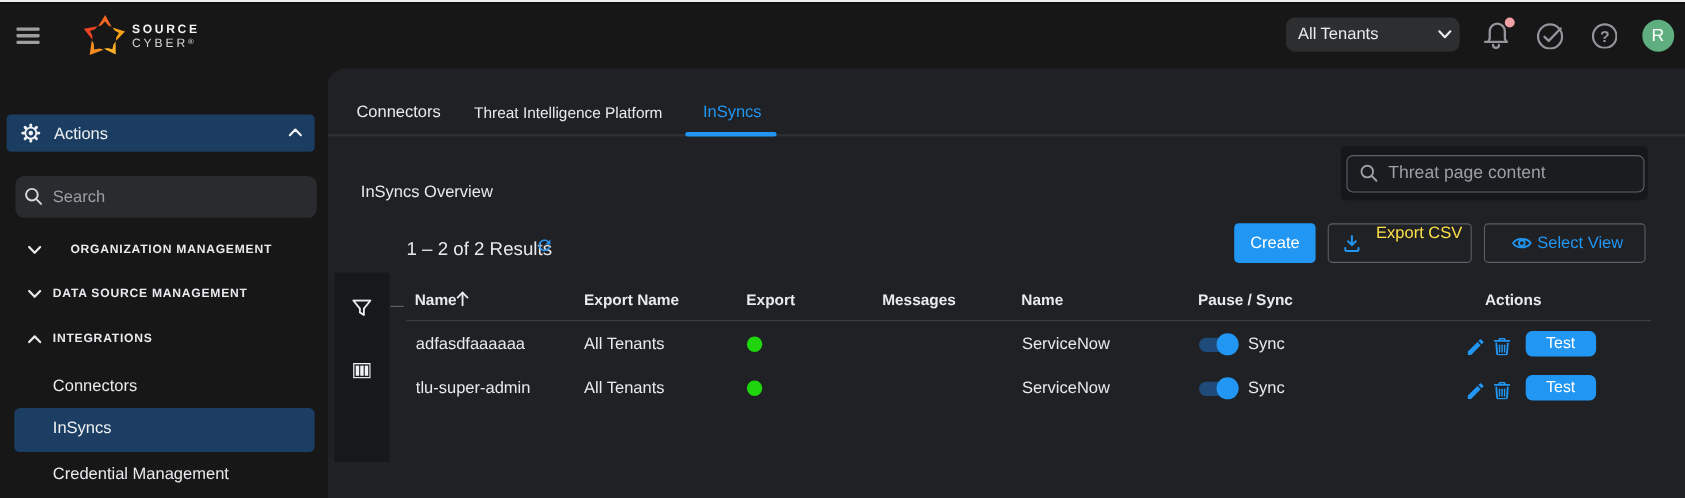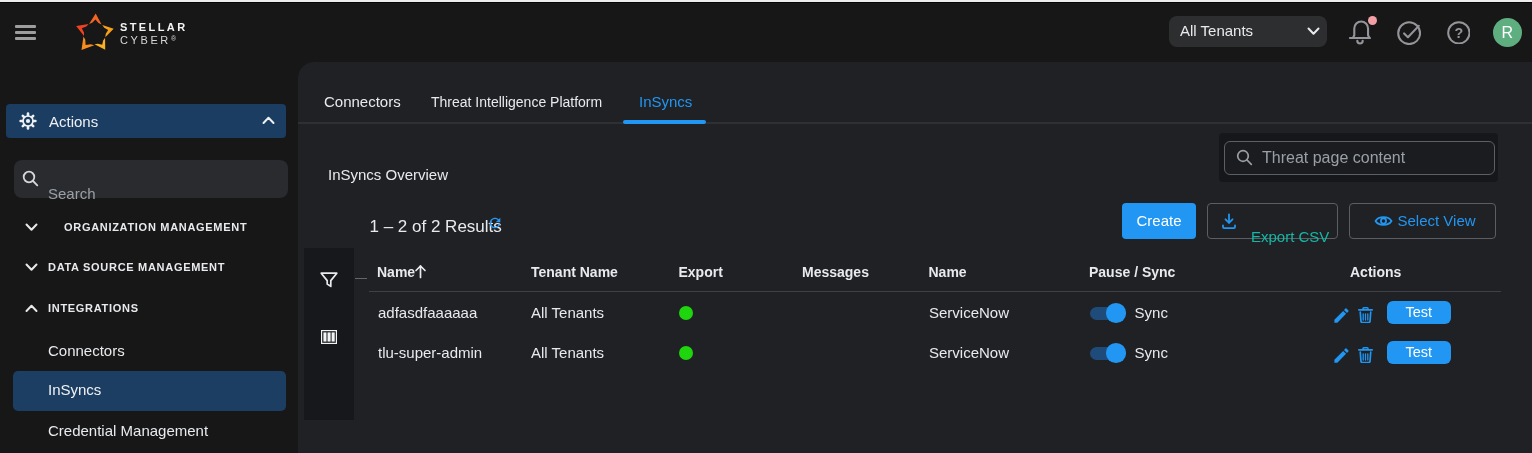--- a/index.html
+++ b/index.html
@@ -21,21 +21,21 @@
 
 <svg class="abs" style="left:72px;top:10px" width="46" height="46" viewBox="0 0 46 46">
   <g transform="translate(23,23.3) scale(1.16)">
     <path d="M0,-17 L5.4,-7.8 L2.7,-8.9 L0,-11.9 L-2.7,-8.9 L-5.4,-7.8 Z" fill="#f26522" transform="rotate(2)"></path>
     <path d="M0,-16.6 L5.4,-7.8 L2.7,-8.9 L0,-11.7 L-2.7,-8.9 L-5.4,-7.8 Z" fill="#f9a01b" transform="rotate(76)"></path>
     <path d="M0,-16.6 L5.4,-7.8 L2.7,-8.9 L0,-11.7 L-2.7,-8.9 L-5.4,-7.8 Z" fill="#fbaf24" transform="rotate(148)"></path>
     <path d="M0,-18.5 L6,-8.4 L3,-9.6 L0,-12.9 L-3,-9.6 L-6,-8.4 Z" fill="#f78d1e" transform="rotate(219)"></path>
     <path d="M0,-17.4 L5.6,-8 L2.8,-9.1 L0,-12.2 L-2.8,-9.1 L-5.6,-8 Z" fill="#ee4323" transform="rotate(291)"></path>
   </g>
 </svg>
-<div class="abs" style="left:120px;top:21.2px;font-size:11px;font-weight:bold;letter-spacing:2.4px;color:#f2f3f4">STELLAR</div>
+<div class="abs" style="left:120px;top:21.2px;font-size:11px;font-weight:bold;letter-spacing:2.4px;color:#f2f3f4">SOURCE</div>
 <div class="abs" style="left:120px;top:33.6px;font-size:11px;letter-spacing:2.6px;color:#d5d6d8">CYBER<span style="font-size:7px;vertical-align:3px;letter-spacing:0">®</span></div>
 
 <div class="abs" style="left:1169px;top:15.5px;width:158px;height:31px;background:#2d2e30;border-radius:8px"></div>
 <div class="abs txt" style="left:1180px;top:23px;line-height:16px">All Tenants</div>
 <svg class="abs" style="left:1307px;top:27px" width="13" height="9" viewBox="0 0 13 9">
     <polyline points="1.5,1.5 6.5,6.8 11.5,1.5" fill="none" stroke="#e8eaed" stroke-width="2" stroke-linecap="round" stroke-linejoin="round"></polyline>
   </svg>
 
 <svg class="abs" style="left:1345.5px;top:17px" width="28" height="28" viewBox="0 0 24 24">
   <path d="M3.4 18 h17.2 M5.9 18 l1.2-2.4 v-5.8 a5.9 5.9 0 0 1 11.8 0 v5.8 l1.2 2.4 M9.7 20.4 a2.3 2.3 0 0 0 4.6 0" fill="none" stroke="#94959a" stroke-width="1.8" stroke-linecap="round" stroke-linejoin="round"></path>
@@ -72,21 +72,21 @@
 <div class="abs txt" style="left:49px;top:113px;color:#eef0f2">Actions</div>
 <svg class="abs" style="left:262px;top:116px" width="13" height="9" viewBox="0 0 13 9">
     <polyline points="1.5,7 6.5,1.8 11.5,7" fill="none" stroke="#eef0f2" stroke-width="2" stroke-linecap="round" stroke-linejoin="round"></polyline>
   </svg>
 
 <div class="abs" style="left:14px;top:159.5px;width:274px;height:38px;background:#2a2b2f;border-radius:8px"></div>
 <svg class="abs" style="left:22px;top:170px" width="17" height="17" viewBox="0 0 17 17">
   <circle cx="7" cy="7" r="5.3" fill="none" stroke="#d5d7da" stroke-width="1.8"></circle>
   <line x1="11" y1="11" x2="15.3" y2="15.3" stroke="#d5d7da" stroke-width="1.8" stroke-linecap="round"></line>
 </svg>
-<div class="abs txt" style="left:48px;top:185px;color:#9aa0a6">Search</div>
+<div class="abs txt" style="left:48px;top:171px;color:#9aa0a6">Search</div>
 
 <svg class="abs" style="left:25px;top:222.5px" width="13" height="9" viewBox="0 0 13 9">
     <polyline points="1.5,1.5 6.5,6.8 11.5,1.5" fill="none" stroke="#e6e8ea" stroke-width="2" stroke-linecap="round" stroke-linejoin="round"></polyline>
   </svg>
 <div class="abs txt" style="left:64px;top:221px;font-size:11px;font-weight:bold;letter-spacing:0.7px">ORGANIZATION MANAGEMENT</div>
 
 <svg class="abs" style="left:25px;top:263px" width="13" height="9" viewBox="0 0 13 9">
     <polyline points="1.5,1.5 6.5,6.8 11.5,1.5" fill="none" stroke="#e6e8ea" stroke-width="2" stroke-linecap="round" stroke-linejoin="round"></polyline>
   </svg>
 <div class="abs txt" style="left:48px;top:260.5px;font-size:11px;font-weight:bold;letter-spacing:0.7px">DATA SOURCE MANAGEMENT</div>
@@ -127,21 +127,21 @@
 
   <div class="abs" style="left:824px;top:138.7px;width:74px;height:36.6px;background:#2196f3;border-radius:4px;color:#fff;font-size:15px;text-align:center;line-height:36.6px">Create</div>
   <div class="abs" style="left:908.6px;top:138.7px;width:131.6px;height:36.6px;border:1px solid #5b5e63;border-radius:4px"></div>
   <svg class="abs" style="left:922px;top:148px" width="18" height="18" viewBox="0 0 18 18">
     <g fill="none" stroke="#2196f3" stroke-width="1.8" stroke-linecap="round" stroke-linejoin="round">
       <line x1="9" y1="2.5" x2="9" y2="10.5"></line>
       <polyline points="5.5,7.3 9,10.8 12.5,7.3"></polyline>
       <path d="M3 13.5 v1.5 a1.2 1.2 0 0 0 1.2 1.2 h9.6 a1.2 1.2 0 0 0 1.2-1.2 v-1.5"></path>
     </g>
   </svg>
-  <div class="abs txt" style="left:953px;top:164px;color:#14b8a6">Export CSV</div>
+  <div class="abs txt" style="left:953px;top:139px;color:#fde047">Export CSV</div>
   <div class="abs" style="left:1051px;top:138.7px;width:147.4px;height:36.6px;border:1px solid #5b5e63;border-radius:4px"></div>
   <svg class="abs" style="left:1076px;top:148px" width="19" height="18" viewBox="0 0 19 18">
     <path d="M1.5 9 C4.5 3.8 14.5 3.8 17.5 9 C14.5 14.2 4.5 14.2 1.5 9 Z" fill="none" stroke="#2196f3" stroke-width="1.7"></path>
     <circle cx="9.5" cy="9" r="2.6" fill="none" stroke="#2196f3" stroke-width="1.7"></circle>
   </svg>
   <div class="abs txt" style="left:1099.5px;top:147.5px;color:#2196f3">Select View</div>
 
   <div class="abs" style="left:6px;top:184px;width:50px;height:172px;background:#17181b"></div>
   <svg class="abs" style="left:22px;top:208px" width="18" height="16" viewBox="0 0 18 16">
     <path d="M1.2 1.2 L16.8 1.2 L10.8 8.6 L10.8 14.4 L7.2 12 L7.2 8.6 Z" fill="none" stroke="#e8eaed" stroke-width="1.7" stroke-linejoin="round"></path>
@@ -155,21 +155,21 @@
   <div class="abs" style="left:56.6px;top:213.6px;width:12.6px;height:1.4px;background:#62656a"></div>
 
   <div class="abs" style="left:71px;top:226.6px;width:1131.5px;height:1.2px;background:#3f4146"></div>
   <div class="abs txt" style="left:79px;top:200px;font-size:14px;font-weight:bold">Name</div>
   <svg class="abs" style="left:116px;top:199.5px" width="13" height="15" viewBox="0 0 13 15">
     <g fill="none" stroke="#e8eaed" stroke-width="1.7" stroke-linecap="round" stroke-linejoin="round">
       <line x1="6.5" y1="13.5" x2="6.5" y2="2"></line>
       <polyline points="2,6.5 6.5,2 11,6.5"></polyline>
     </g>
   </svg>
-  <div class="abs txt" style="left:233px;top:200px;font-size:14px;font-weight:bold">Tenant Name</div>
+  <div class="abs txt" style="left:233px;top:200px;font-size:14px;font-weight:bold">Export Name</div>
   <div class="abs txt" style="left:380.5px;top:200px;font-size:14px;font-weight:bold">Export</div>
   <div class="abs txt" style="left:504px;top:200px;font-size:14px;font-weight:bold">Messages</div>
   <div class="abs txt" style="left:630.5px;top:200px;font-size:14px;font-weight:bold">Name</div>
   <div class="abs txt" style="left:791px;top:200px;font-size:14px;font-weight:bold">Pause / Sync</div>
   <div class="abs txt" style="left:1052px;top:200px;font-size:14px;font-weight:bold">Actions</div>
 
   <div class="abs txt" style="left:80px;top:240px">adfasdfaaaaaa</div>
   <div class="abs txt" style="left:233px;top:240px">All Tenants</div>
   <div class="abs" style="left:380.5px;top:242.1px;width:14.4px;height:14.4px;border-radius:50%;background:#1fd60e"></div>
   <div class="abs txt" style="left:631px;top:240px">ServiceNow</div>

